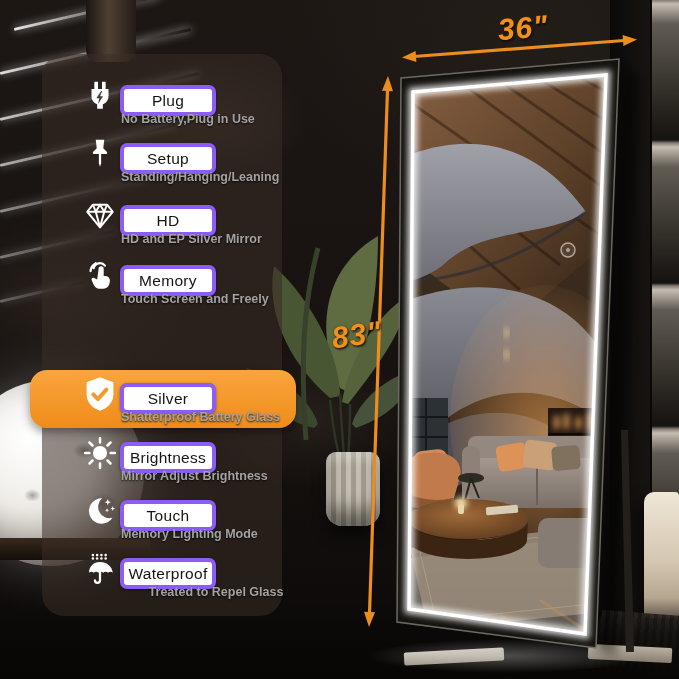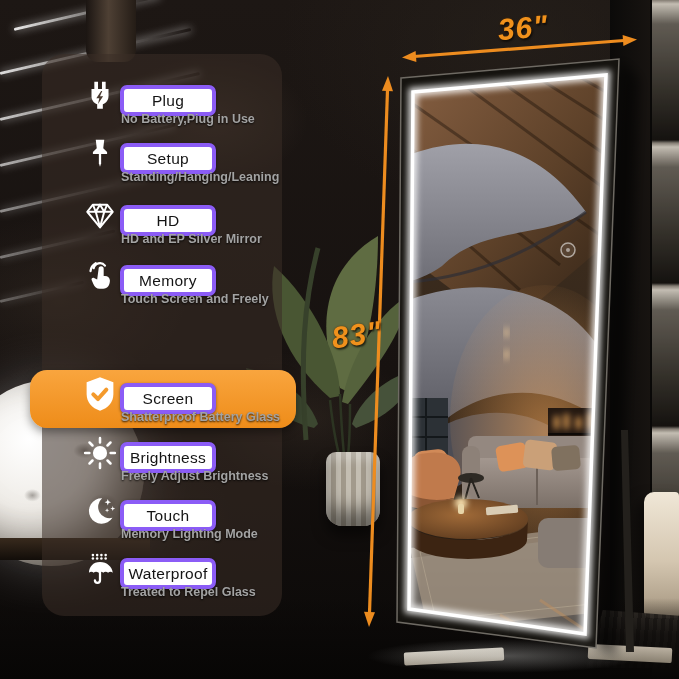--- a/index.html
+++ b/index.html
@@ -357,54 +357,54 @@
 
 
   <div class="feat" style="top:329px;">
     <span class="ficon" style="transform:scale(1.18);">
       <svg viewBox="0 0 24 24">
           <path fill="#fff" d="M12 2l8 3v7c0 5-3.2 8.4-8 10-4.8-1.6-8-5-8-10V5z"></path>
           <path fill="none" stroke="#F49A2C" stroke-width="2.4" stroke-linecap="round" stroke-linejoin="round" d="M8 12.2l2.8 2.8 5-5.6"></path>
         </svg>
     </span>
     <span class="pill">
-        <span>Screen</span>
+        <span>Silver</span>
       </span>
     <div class="sub">Shatterproof Battery Glass</div>
   </div>
 
   <div class="feat" style="top:388px;text-decoration:underline;">
     <span class="ficon">
       <svg viewBox="0 0 24 24" fill="#fff">
           <circle cx="12" cy="12" r="5"></circle>
           <g stroke="#fff" stroke-width="1.8" stroke-linecap="round">
             <path d="M12 1.5v3M12 19.5v3M1.5 12h3M19.5 12h3M4.6 4.6l2.1 2.1M17.3 17.3l2.1 2.1M19.4 4.6l-2.1 2.1M6.7 17.3l-2.1 2.1"></path>
           </g>
         </svg>
     </span>
     <span class="pill">
         <span>Brightness</span>
       </span>
-    <div class="sub">Freely Adjust Brightness</div>
+    <div class="sub">Mirror Adjust Brightness</div>
   </div>
 
   <div class="feat" style="top:446px;">
     <span class="ficon">
       <svg viewBox="0 0 24 24" fill="#fff">
           <path d="M13.5 3a9 9 0 1 0 7.3 13.8A8 8 0 0 1 13.5 3z"></path>
           <path d="M17.5 3.5l.6 1.7 1.7.6-1.7.6-.6 1.7-.6-1.7-1.7-.6 1.7-.6zM21 8.5l.45 1.3 1.3.45-1.3.45L21 12l-.45-1.3-1.3-.45 1.3-.45zM17 10l.4 1.1 1.1.4-1.1.4-.4 1.1-.4-1.1-1.1-.4 1.1-.4z"></path>
         </svg>
     </span>
     <span class="pill">
         <span>Touch</span>
       </span>
     <div class="sub">Memory Lighting Mode</div>
   </div>
 
-  <div class="feat" style="top:504px;">
+  <div class="feat" style="top:504px;text-align:center;">
     <span class="ficon">
       <svg viewBox="0 0 24 24" fill="#fff">
           <g>
             <circle cx="7" cy="2.2" r=".9"></circle>
             <circle cx="10" cy="2.2" r=".9"></circle>
             <circle cx="13" cy="2.2" r=".9"></circle>
             <circle cx="16" cy="2.2" r=".9"></circle>
             <circle cx="7" cy="4.6" r=".9"></circle>
             <circle cx="10" cy="4.6" r=".9"></circle>
             <circle cx="13" cy="4.6" r=".9"></circle>

